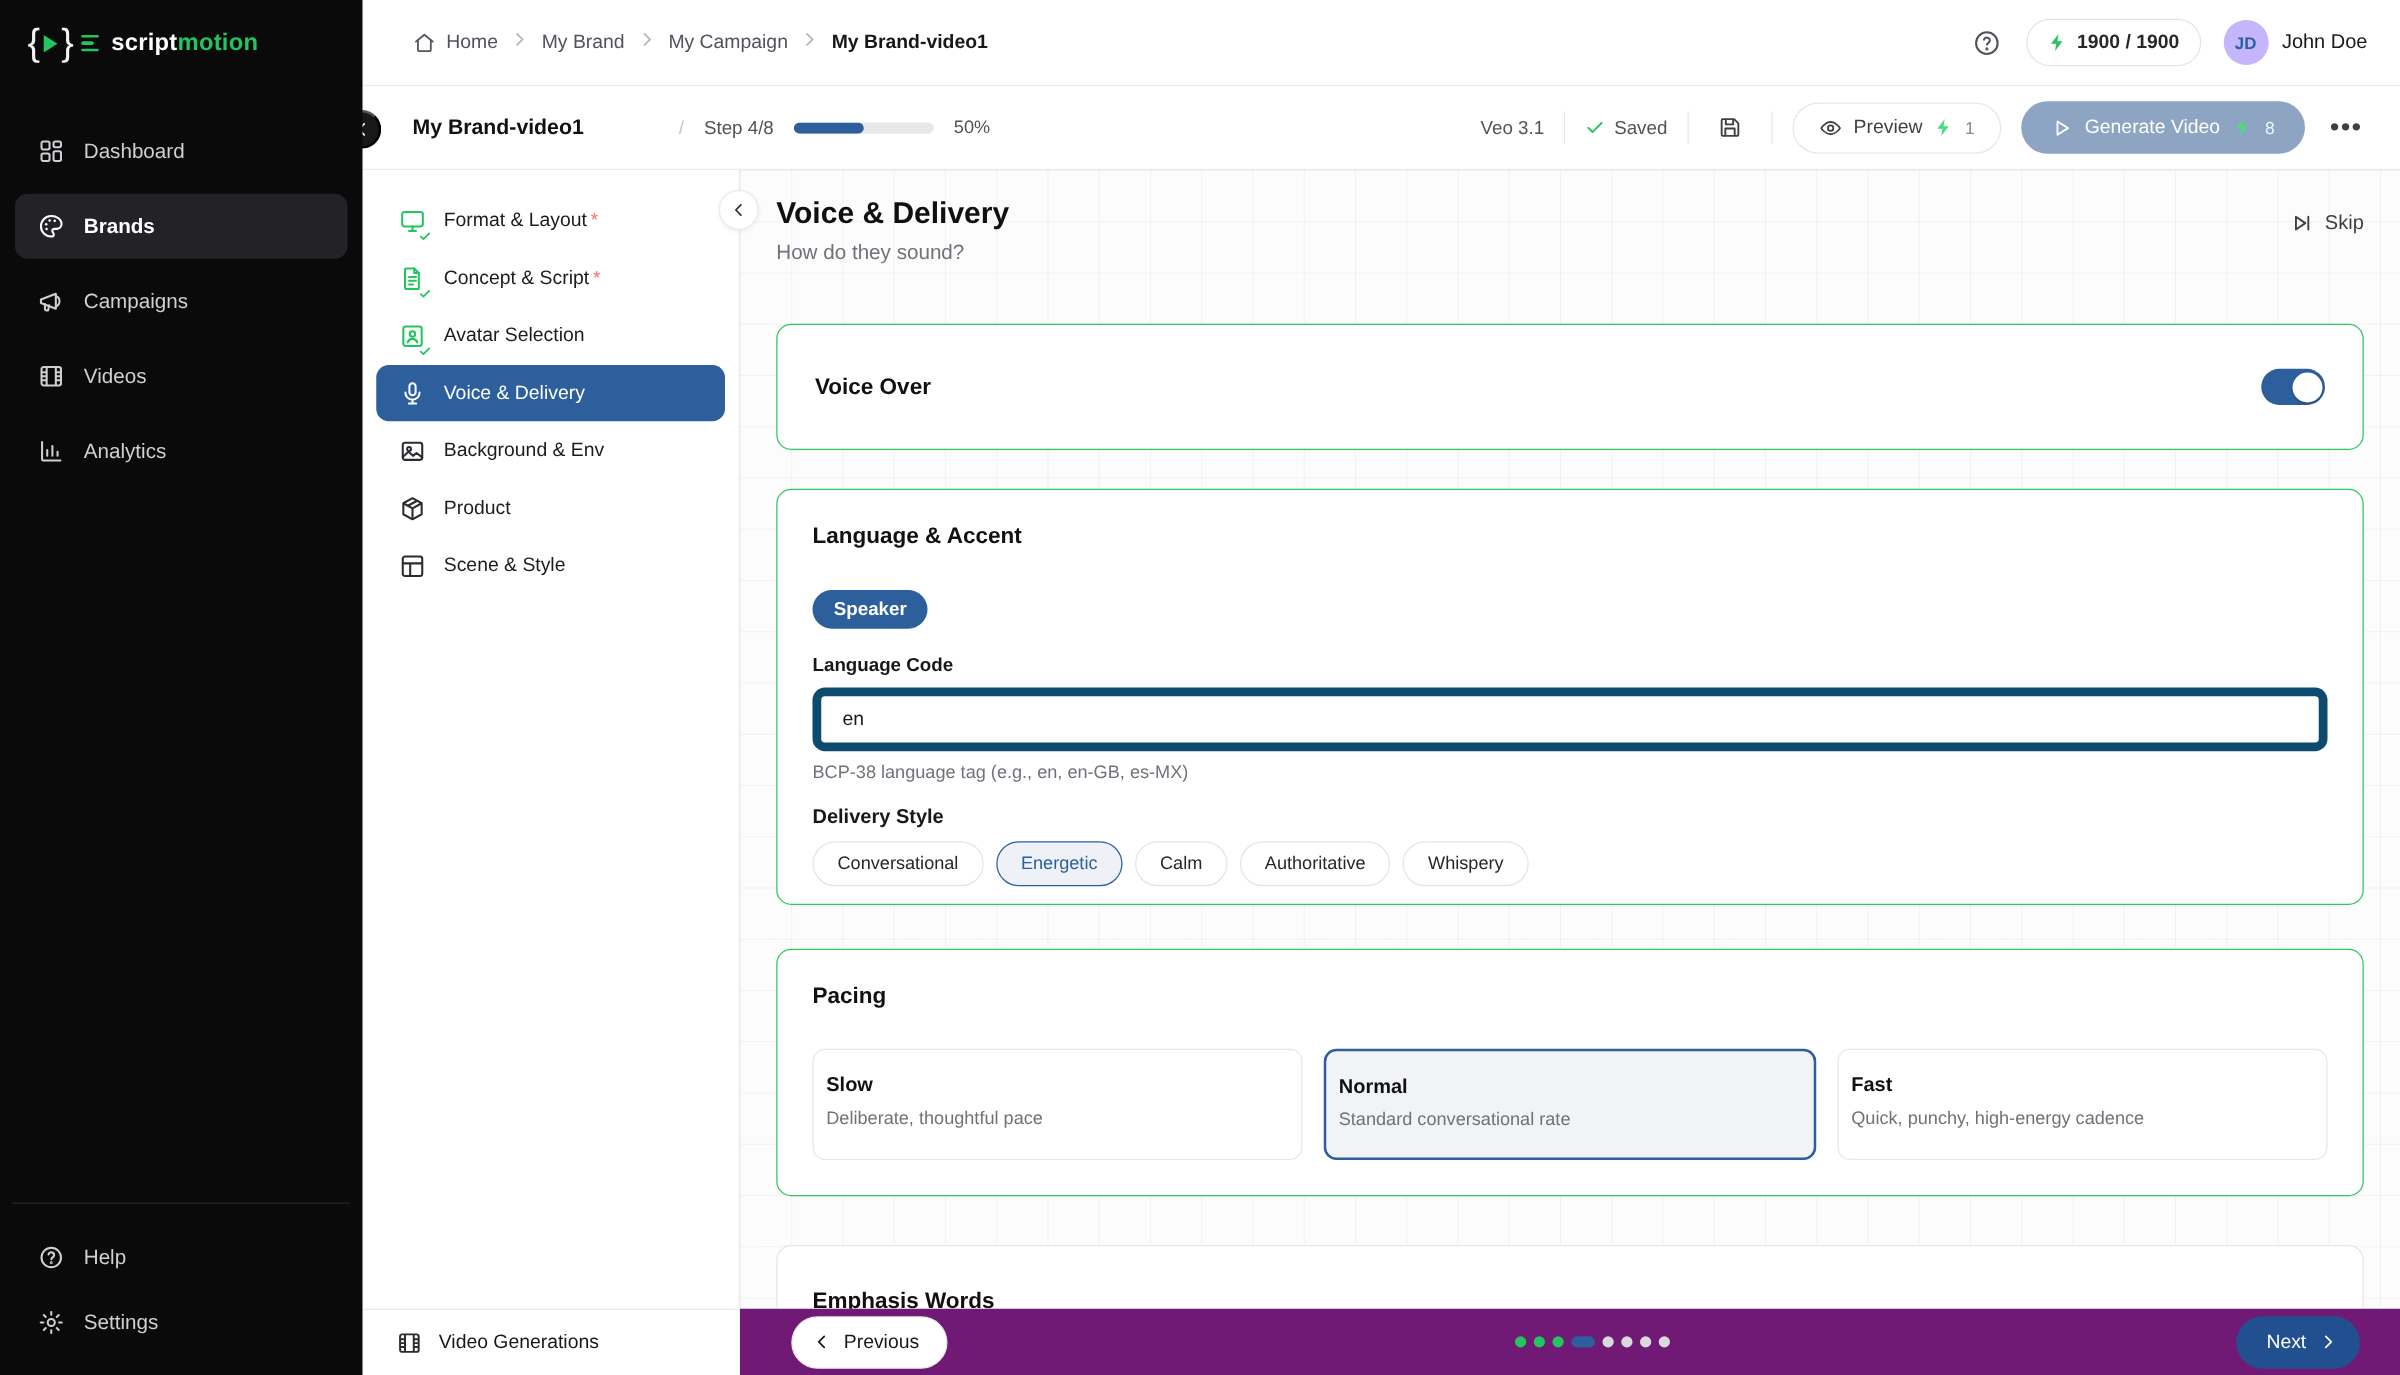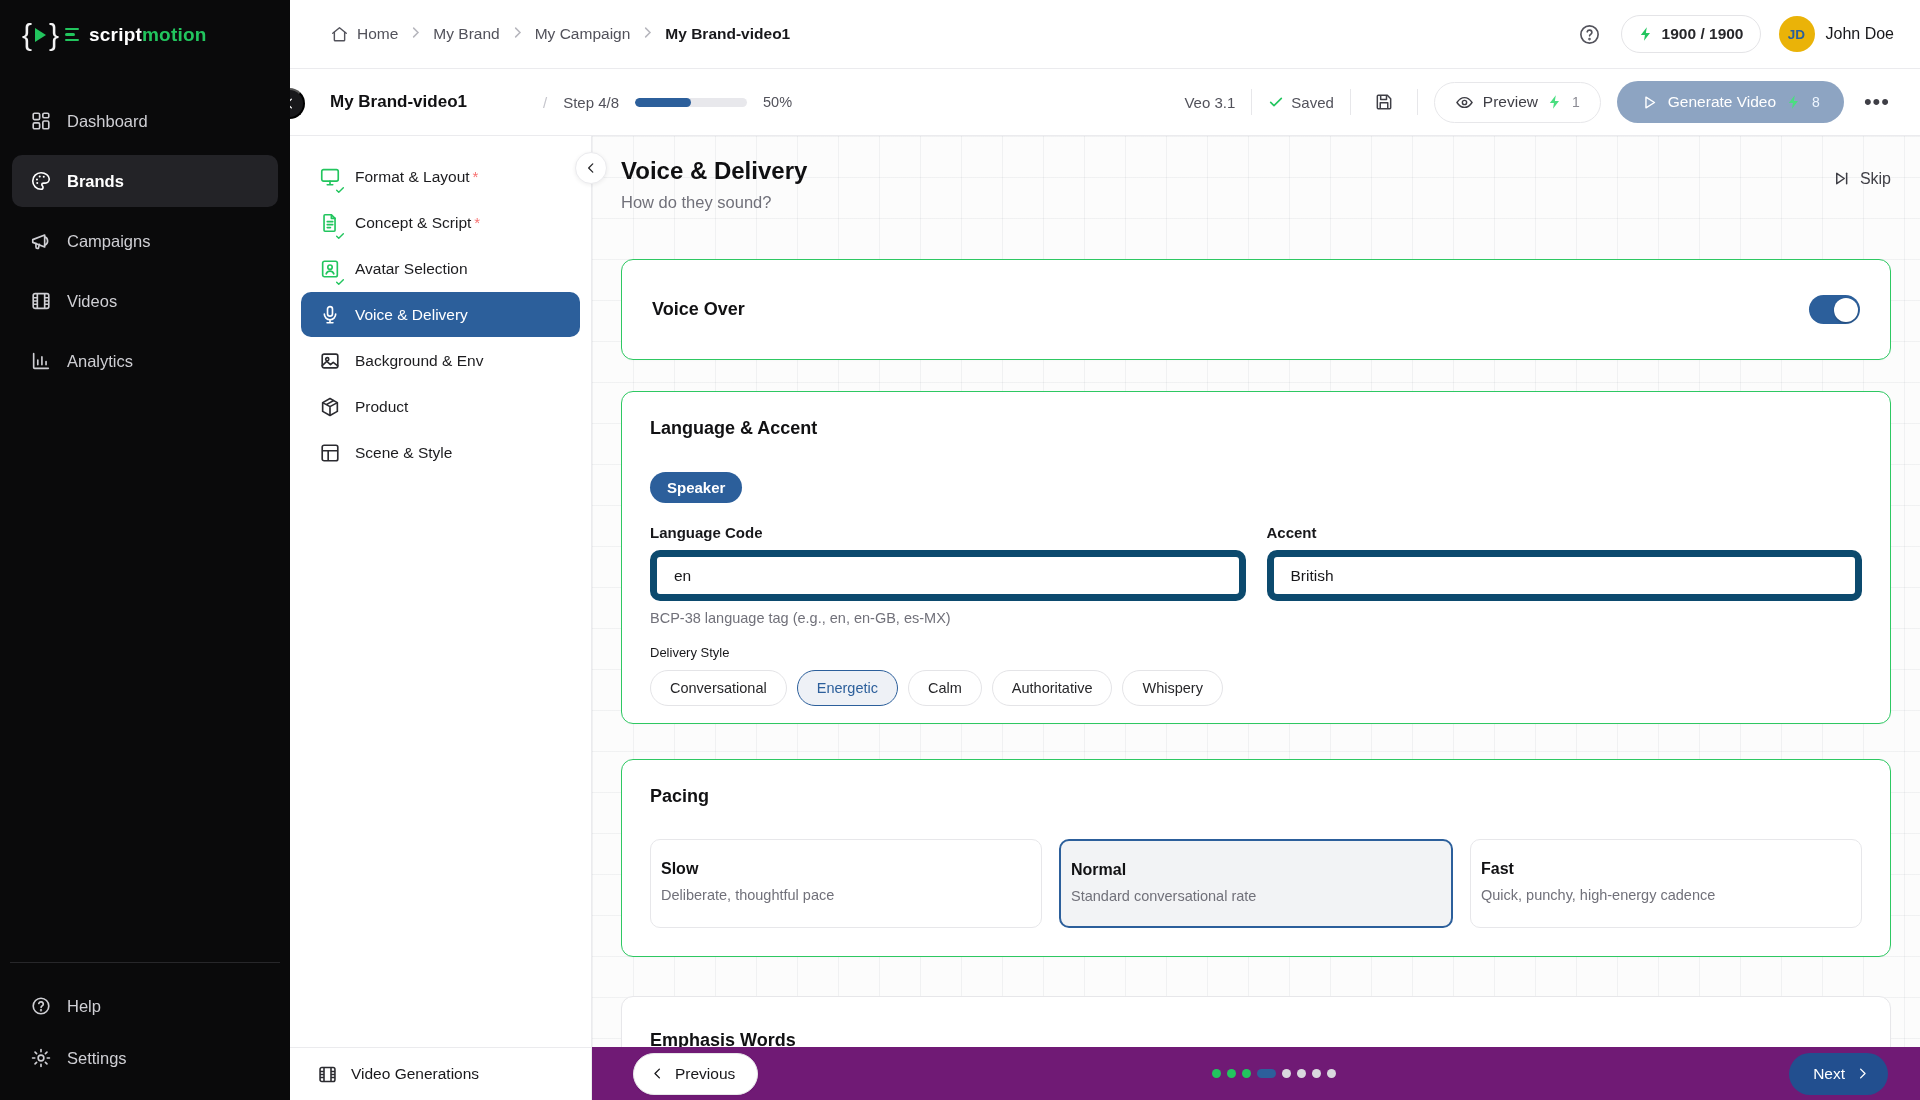--- a/index.html
+++ b/index.html
@@ -29,21 +29,21 @@
   .crumb { display:flex; align-items:center; gap:8px; cursor:pointer; }
   .crumb svg { width:19px; height:19px; }
   .crumb-sep svg { width:15px; height:15px; color:#b6b6bd; }
   .crumb.current { color:#18181b; font-weight:600; cursor:default; }
   .top-right { display:flex; align-items:center; gap:18px; }
   .help-btn { width:26px; height:26px; color:#52525b; cursor:pointer; display:flex; align-items:center; justify-content:center; }
   .help-btn svg { width:23px; height:23px; }
   .credits-pill { display:flex; align-items:center; gap:8px; border:1px solid #e4e4e7; border-radius:999px; padding:9px 16px; font-size:15.5px; font-weight:600; color:#27272a; cursor:pointer; }
   .bolt { width:16px; height:16px; }
   .user { display:flex; align-items:center; gap:11px; cursor:pointer; }
-  .avatar { width:36px; height:36px; border-radius:50%; background:#eab308; color:#2c5f9b; font-size:13.5px; font-weight:700; display:flex; align-items:center; justify-content:center; }
+  .avatar { width:36px; height:36px; border-radius:50%; background:#c4b5fd; color:#2c5f9b; font-size:13.5px; font-weight:700; display:flex; align-items:center; justify-content:center; }
   .user-name { font-size:16px; color:#18181b; }
 
   
   .toolbar { position:absolute; left:290px; top:69px; right:0; height:67px; background:#fff; border-bottom:1px solid #ebebee; display:flex; align-items:center; justify-content:space-between; padding:0 26px 0 40px; z-index:4; }
   .collapse-dark { position:absolute; left:-16px; top:19px; width:31px; height:31px; border-radius:50%; background:#18181b; color:#fff; display:flex; align-items:center; justify-content:center; cursor:pointer; z-index:6; }
   .collapse-dark svg { width:15px; height:15px; }
   .tb-left { display:flex; align-items:center; gap:16px; }
   .tb-title { font-size:17px; font-weight:700; color:#111113; }
   .tb-sep { color:#c5c5cc; font-size:15px; margin-left:60px; }
   .tb-step { font-size:15px; color:#52525b; }
@@ -100,21 +100,21 @@
   .toggle { position:relative; width:51px; height:29px; border-radius:999px; background:#2c5f9b; cursor:pointer; flex:0 0 auto; }
   .toggle .knob { position:absolute; top:2.5px; right:2.5px; width:24px; height:24px; border-radius:50%; background:#fff; box-shadow:0 1px 2px rgba(0,0,0,.25); }
 
   .card-lang { margin-top:31px; padding:26px 28px 28px 28px; height:333px; }
   .badge { display:inline-block; margin-top:33px; background:#2c5f9b; color:#fff; font-size:15px; font-weight:600; border-radius:999px; padding:7px 17px; }
   .field-row { display:flex; gap:21px; margin-top:21px; }
   .field { flex:1; }
   .field-label { font-size:15px; font-weight:600; color:#18181b; margin-bottom:9px; }
   .text-input { width:100%; height:51px; border:7px solid #0c4a6e; border-radius:10px; background:#fff; font-size:15.5px; color:#18181b; padding:0 17px; font-family:"Liberation Sans", sans-serif; outline:none; }
   .hint { font-size:14.5px; color:#71717a; margin-top:9px; }
-  .ds-label { font-size:13px; font-weight:400; color:#18181b; margin-top:19px; }
+  .ds-label { font-size:16px; font-weight:700; color:#18181b; margin-top:19px; }
   .pill-row { display:flex; gap:10px; margin-top:10px; }
   .style-pill { border:1px solid #e4e4e7; background:#fff; border-radius:999px; padding:9px 19px; font-size:14.5px; color:#27272a; cursor:pointer; font-family:"Liberation Sans", sans-serif; }
   .style-pill.selected { border:1.5px solid #2c5f9b; background:#eef1f6; color:#2c5f9b; }
 
   .card-pacing { margin-top:35px; padding:26px 28px 28px 28px; height:198px; }
   .pace-row { display:flex; gap:17px; margin-top:32px; }
   .pace-card { flex:1; background:#fff; border:1px solid #e7e7ea; border-radius:10px; padding:20px 10px; cursor:pointer; height:89px; }
   .pace-card.selected { border:2px solid #2c5f9b; background:#f2f3f5; }
   .pace-title { font-size:16px; font-weight:700; color:#111113; }
   .pace-desc { font-size:14.5px; color:#71717a; margin-top:9px; }
@@ -431,24 +431,20 @@
 
     <section class="card card-lang">
       <div class="card-title">Language &amp; Accent</div>
       <span class="badge">Speaker</span>
       <div class="field-row">
         <div class="field">
           <div class="field-label">Language Code</div>
           <input class="text-input" type="text" value="en" style="">
           <div class="hint">BCP-38 language tag (e.g., en, en-GB, es-MX)</div>
         </div>
-        <div class="field">
-          <div class="field-label">Accent</div>
-          <input class="text-input" type="text" value="British" style="">
-        </div>
       </div>
       <div class="ds-label">Delivery Style</div>
       <div class="pill-row">
         <button class="style-pill">Conversational</button>
         <button class="style-pill selected">Energetic</button>
         <button class="style-pill">Calm</button>
         <button class="style-pill">Authoritative</button>
         <button class="style-pill">Whispery</button>
       </div>
     </section>

